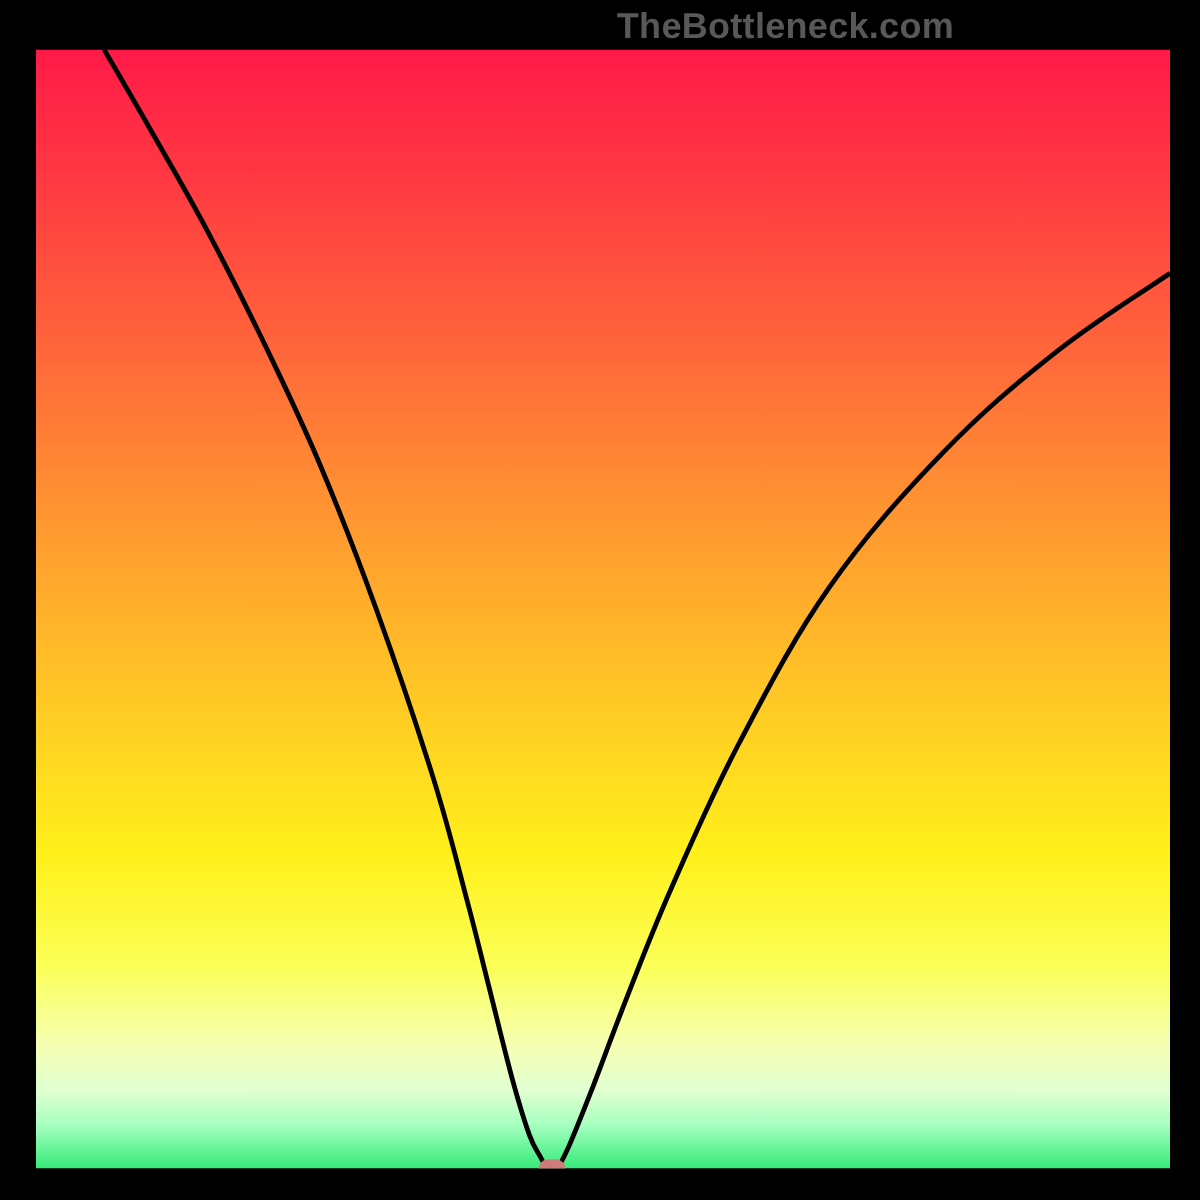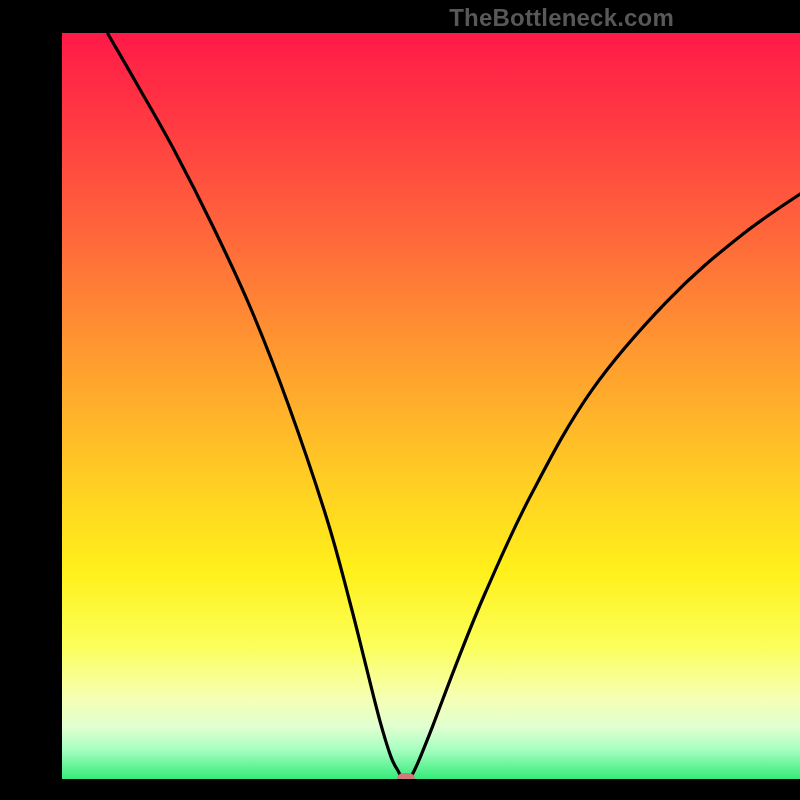--- a/index.html
+++ b/index.html
@@ -9,21 +9,20 @@
     height: 800px;
     background: #000;
     font-family: Arial, Helvetica, sans-serif;
     overflow: hidden;
   }
   .frame {
     position: relative;
     width: 648px;
     height: 800px;
     background: #000;
-    margin-left: 38px;
   }
   .watermark {
     position: absolute;
     top: 4px;
     right: 12px;
     color: #585858;
     font-size: 24px;
     font-weight: 600;
     letter-spacing: 0.2px;
     z-index: 10;

